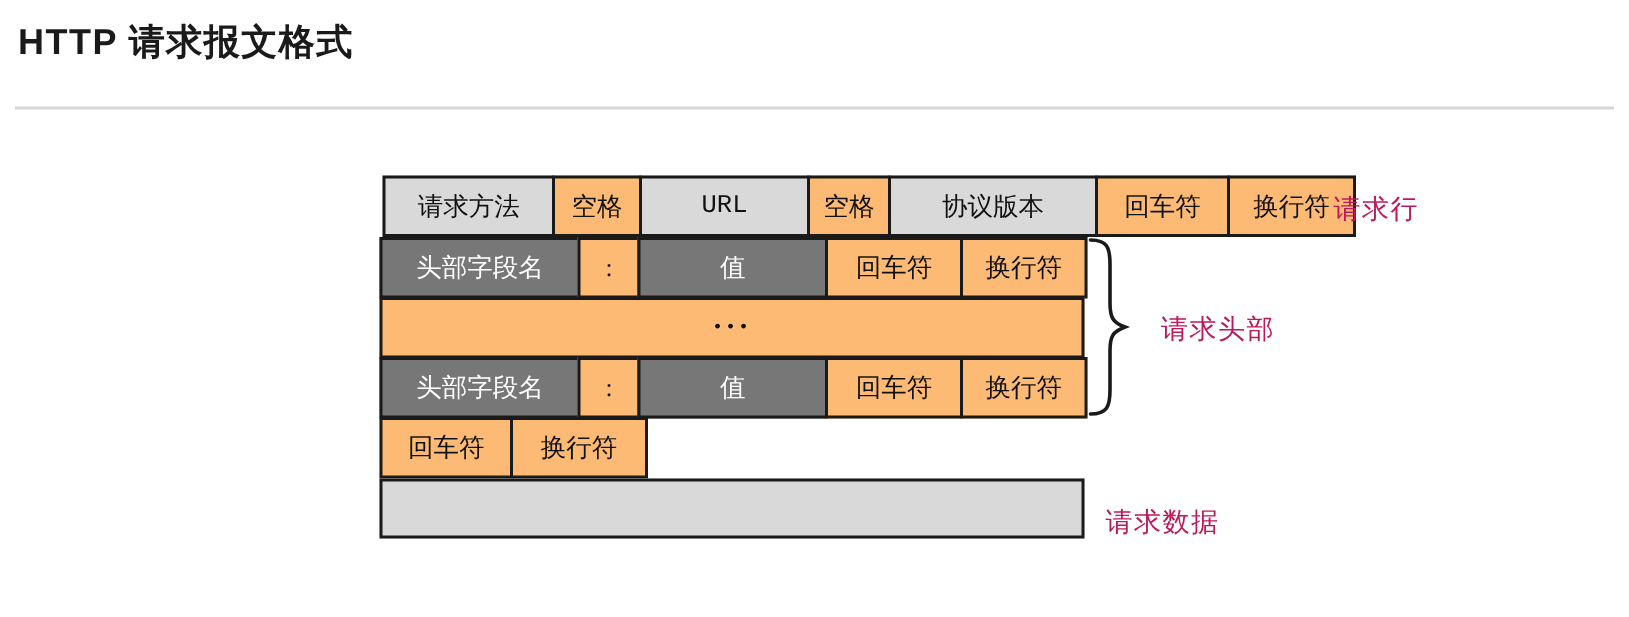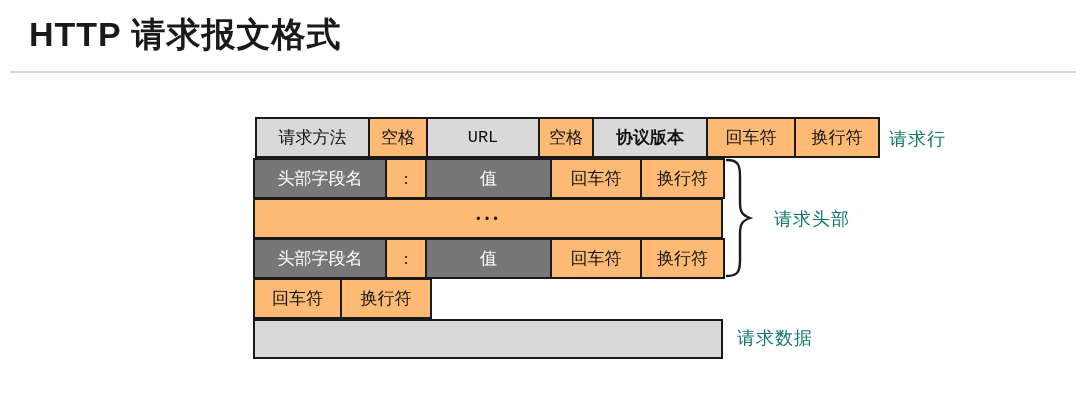--- a/index.html
+++ b/index.html
@@ -5,59 +5,59 @@
   :root{
     --light-cell:#d9d9d9; --dark-cell:#777777; --border:#1a1a1a;
     --divider:#d6d6d6; --title-text:#1a1a1a; --cell-text-dark-bg:#ffffff;
   }
   html,body{margin:0;padding:0;}
   body{
     width:1086px;height:411px;position:relative;background:#ffffff;
     font-family:"Liberation Serif","DejaVu Serif",serif;overflow:hidden;
   }
   .page-title{
-    position:absolute;left:29px;top:12px;margin:0;
+    position:absolute;left:12px;top:12px;margin:0;
     font-family:"Liberation Sans","DejaVu Sans",sans-serif;
-    font-size:34px;font-weight:800;letter-spacing:1px;color:var(--title-text);
+    font-size:24px;font-weight:800;letter-spacing:1px;color:var(--title-text);
   }
   .title-divider{
     position:absolute;left:10px;top:71px;width:1066px;height:2px;
     background:var(--divider);
   }
   .row{position:absolute;display:flex;align-items:stretch;}
   .cell{
     box-sizing:border-box;height:41px;border:2px solid var(--border);
     display:flex;align-items:center;justify-content:center;
     font-size:17px;color:#111;background:#fdba74;flex:0 0 auto;
   }
   .cell + .cell{margin-left:-2px;}
   .cell.light{background:var(--light-cell);}
   .cell.dark{background:var(--dark-cell);color:var(--cell-text-dark-bg);}
   .cell.wide{width:470px;}
   .ellipsis{font-weight:bold;font-size:20px;letter-spacing:2px;}
   .side-label{
-    position:absolute;font-size:18px;color:#0f766e;white-space:nowrap;
+    position:absolute;font-size:18px;color:#be185d;white-space:nowrap;
     letter-spacing:1px;
   }
   .brace-svg{position:absolute;left:724px;top:157px;}
 </style>
 </head>
 <body>
 
 <h1 class="page-title">HTTP 请求报文格式</h1>
 <div class="title-divider"></div>
 
 <div>
 
   <div class="row" style="left:255px;top:117px;align-items:flex-end;">
     <div class="cell light" style="width:115px;">请求方法</div>
     <div class="cell" style="width:60px;">空格</div>
     <div class="cell light" style="width:114px;font-family:Liberation Mono, monospace;">URL</div>
     <div class="cell" style="width:56px;">空格</div>
-    <div class="cell light" style="width:116px;font-weight:bold;">协议版本</div>
+    <div class="cell light" style="width:140px;">协议版本</div>
     <div class="cell" style="width:90px;">回车符</div>
     <div class="cell" style="width:86px;">换行符</div>
   </div>
   <div class="side-label" style="left:889px;top:127px;">请求行</div>
 
   <div class="row" style="left:253px;top:158px;">
     <div class="cell dark" style="width:134px;">头部字段名</div>
     <div class="cell" style="width:42px;">:</div>
     <div class="cell dark" style="width:127px;">值</div>
     <div class="cell" style="width:92px;">回车符</div>
@@ -82,15 +82,15 @@
   <div class="side-label" style="left:758px;top:207px;margin-left:16px;">请求头部</div>
 
   <div class="row" style="left:253px;top:278px;">
     <div class="cell" style="width:89px;">回车符</div>
     <div class="cell" style="width:92px;">换行符</div>
   </div>
 
   <div class="row" style="left:253px;top:319px;">
     <div class="cell wide light" style="height:40px;"></div>
   </div>
-  <div class="side-label" style="left:737px;top:326px;text-align:center;">请求数据</div>
+  <div class="side-label" style="left:737px;top:336px;text-align:center;">请求数据</div>
 
 </div>
 
 </body></html>

